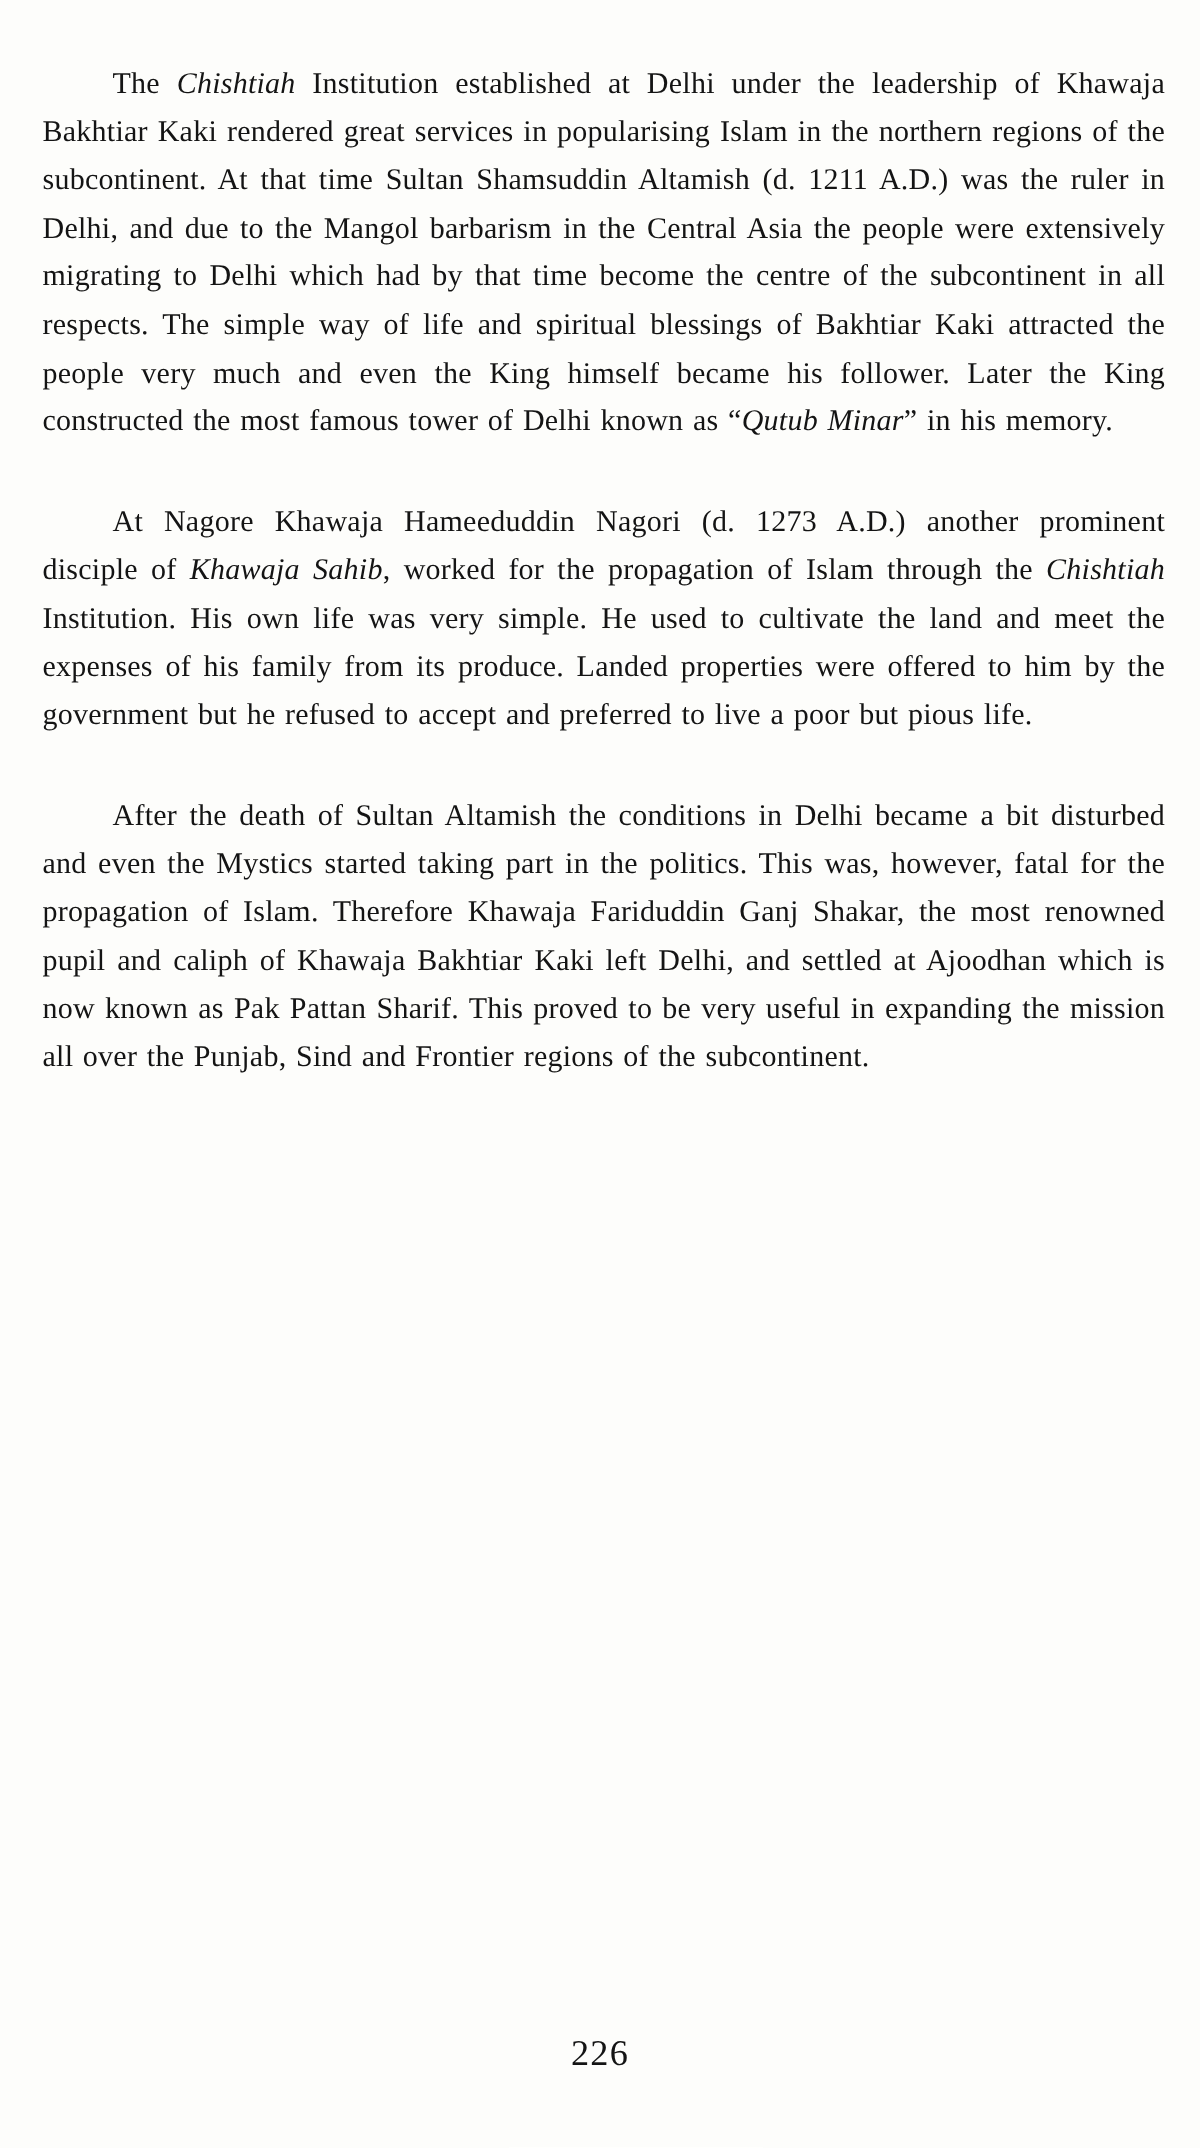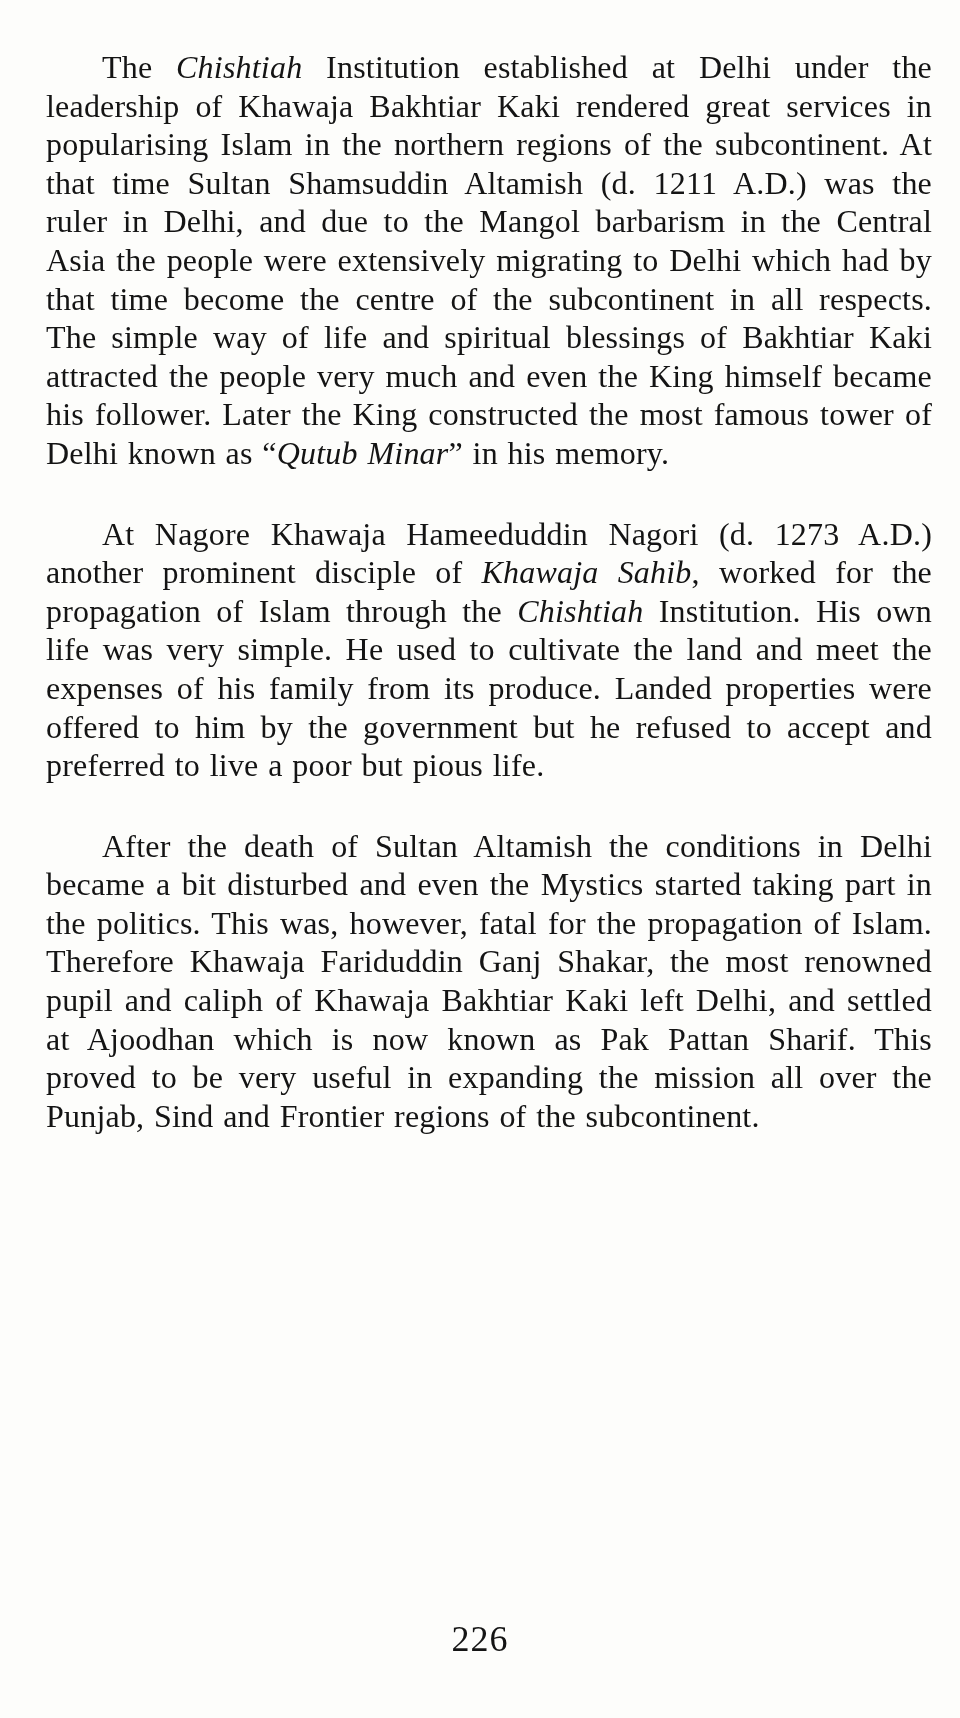--- a/index.html
+++ b/index.html
@@ -16,38 +16,38 @@
     font-family: "Liberation Serif", serif;
     color: #141414;
     box-sizing: border-box;
     padding: 48px 28px 0 30px;
     overflow: hidden;
   }
   .text-block {
     width: 902px;
   }
   .para {
-    margin: 0 0 42px 16px;
-    font-size: 32px;
+    margin: 0 0 42px 4px;
+    font-size: 24px;
     line-height: 38.6px;
     text-align: justify;
     text-indent: 56px;
     word-spacing: 1.5px;
     letter-spacing: 0.2px;
   }
   .para em {
     font-style: italic;
   }
   .page-number {
     position: absolute;
     left: 0;
     right: 0;
     bottom: 58px;
     text-align: center;
-    font-size: 36px;
+    font-size: 29px;
     letter-spacing: 1px;
   }
 </style>
 </head>
 <body>
 
 <div class="page">
   <div class="text-block" id="body-text">
       <p class="para"><span>The </span><em>Chishtiah</em><span> Institution established at Delhi under the leadership of Khawaja Bakhtiar Kaki rendered great services in popularising Islam in the northern regions of the subcontinent. At that time Sultan Shamsuddin Altamish (d. 1211 A.D.) was the ruler in Delhi, and due to the Mangol barbarism in the Central Asia the people were extensively migrating to Delhi which had by that time become the centre of the subcontinent in all respects. The simple way of life and spiritual blessings of Bakhtiar Kaki attracted the people very much and even the King himself became his follower. Later the King constructed the most famous tower of Delhi known as “</span><em>Qutub Minar</em><span>” in his memory.</span></p>
       <p class="para"><span>At Nagore Khawaja Hameeduddin Nagori (d. 1273 A.D.) another prominent disciple of </span><em>Khawaja Sahib</em><span>, worked for the propagation of Islam through the </span><em>Chishtiah</em><span> Institution. His own life was very simple. He used to cultivate the land and meet the expenses of his family from its produce. Landed properties were offered to him by the government but he refused to accept and preferred to live a poor but pious life.</span></p>

